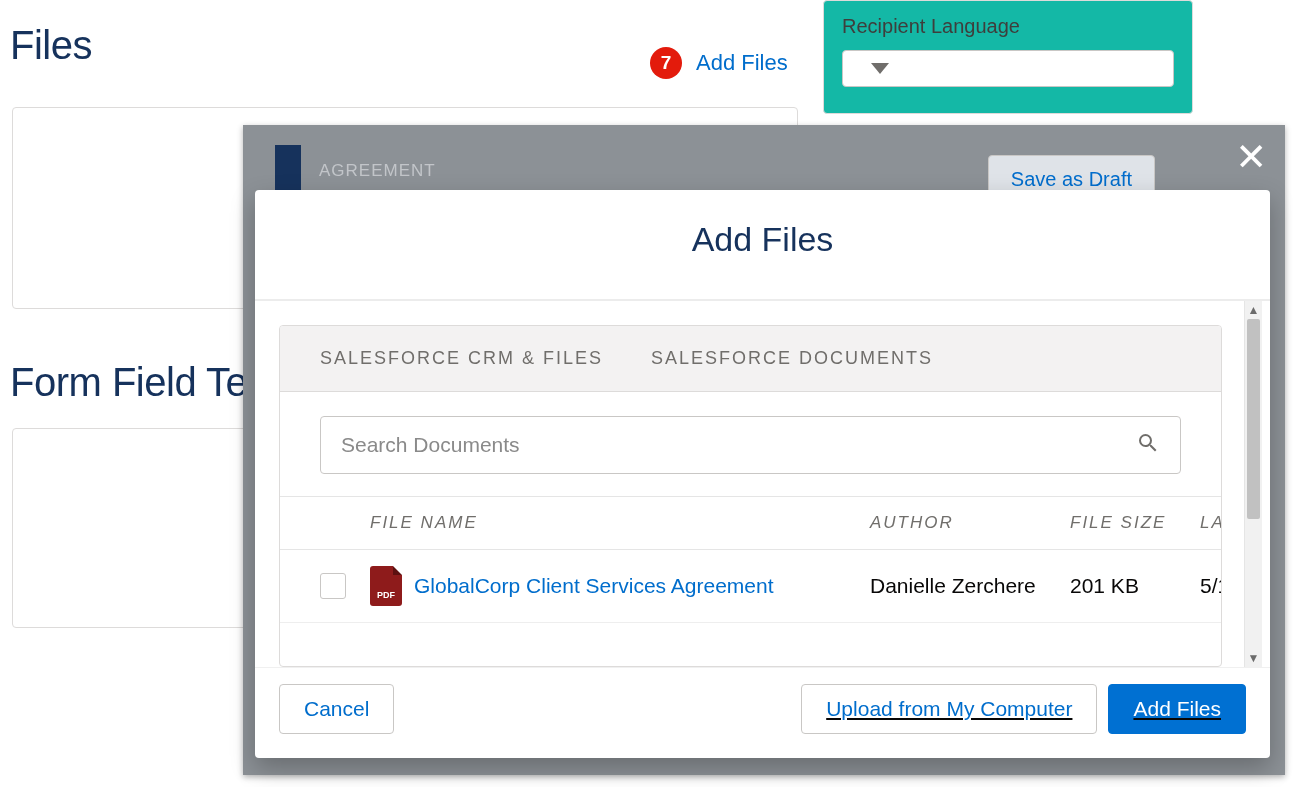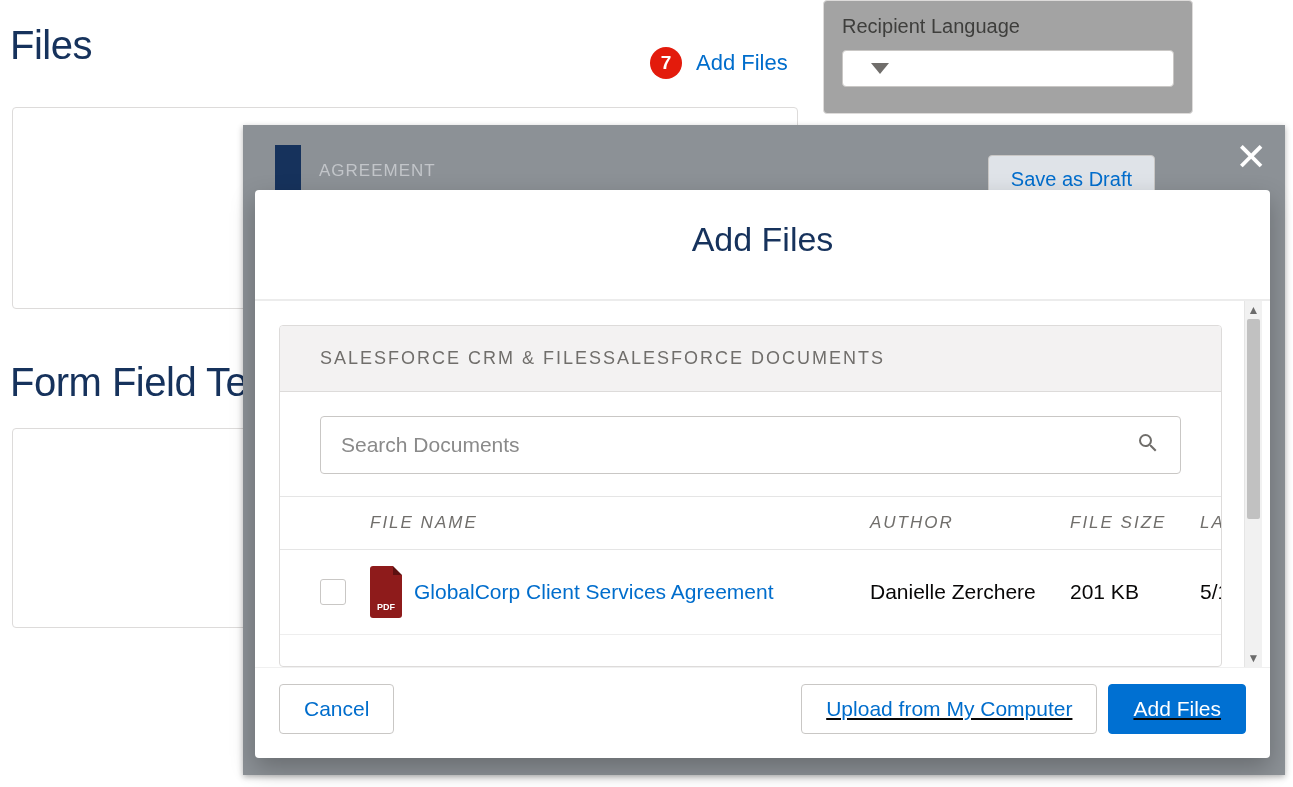--- a/index.html
+++ b/index.html
@@ -13,21 +13,21 @@
   .form-title { position: absolute; left: 10px; top: 360px; }
 
   .blank-panel { position: absolute; border: 1px solid #dddbda; border-radius: 4px; background: #fff; }
   .panel-1 { left: 12px; top: 107px; width: 786px; height: 202px; }
   .panel-2 { left: 12px; top: 428px; width: 786px; height: 200px; }
 
   .addfiles-link { position: absolute; left: 650px; top: 47px; display: flex; align-items: center; gap: 14px; cursor: pointer; }
   .badge-num { width: 32px; height: 32px; border-radius: 50%; background: #e31b0c; color: #fff; font-weight: 600; display: flex; align-items: center; justify-content: center; font-size: 19px; }
   .link-text { color: #006dcc; font-size: 22px; }
 
-  .lang-box { position: absolute; right: 100px; top: 0; width: 370px; background: #a3a3a3; border: 1px solid #dddbda; border-radius: 4px; padding: 14px 18px 26px; }
+  .lang-box { position: absolute; right: 100px; top: 0; width: 370px; background: #14b8a6; border: 1px solid #dddbda; border-radius: 4px; padding: 14px 18px 26px; }
   .lang-label { color: #3e3e3c; font-size: 20px; margin-bottom: 12px; }
   .lang-select { background: #fff; border: 1px solid #c9c7c5; border-radius: 4px; padding: 12px 18px; display: flex; justify-content: space-between; align-items: center; cursor: pointer; color: #080707; font-size: 21px; }
   .chev-down { width: 0; height: 0; border-left: 9px solid transparent; border-right: 9px solid transparent; border-top: 11px solid #706e6b; margin-left: 10px; }
 
   
   .backdrop { position: absolute; left: 243px; top: 125px; right: 8px; bottom: 12px; background: #8c9196; box-shadow: 0 2px 6px rgba(0,0,0,.3); }
 
   .back-header { position: absolute; left: 0; top: 0; right: 0; height: 92px; display: flex; align-items: center; padding: 0 32px; }
   .back-logo { width: 26px; height: 52px; background: #16325c; margin-right: 18px; }
   .back-head-text .cap { color: #c2c5c9; font-size: 17px; letter-spacing: 1px; }
@@ -35,35 +35,35 @@
   .backdrop .close { position: absolute; right: 18px; top: 10px; color: #fff; font-size: 38px; cursor: pointer; font-weight: 300; }
 
   
   .modal { position: absolute; left: 255px; top: 190px; width: 1015px; height: 568px; background: #fff; border-radius: 4px; box-shadow: 0 10px 24px rgba(0,0,0,.25); display: flex; flex-direction: column; }
 
   .modal-title { text-align: center; font-size: 34px; color: #16325c; font-weight: 300; padding: 30px 0 40px; }
 
   .modal-body { flex: 1; border-top: 2px solid #ececec; position: relative; overflow: hidden; }
 
   .tabs-card { position: absolute; left: 24px; right: 48px; top: 24px; bottom: 0; border: 1px solid #dddbda; border-radius: 4px; background: #fff; overflow: hidden; }
-  .tabs-bar { display: flex; padding: 22px 40px; background: #f3f2f2; border-bottom: 1px solid #dddbda; align-items: center; }
+  .tabs-bar { display: flex; gap: 48px; padding: 22px 40px; background: #f3f2f2; border-bottom: 1px solid #dddbda; align-items: center; }
   .tab { color: #706e6b; font-size: 18px; letter-spacing: 2px; cursor: pointer; }
 
   .search-wrap { padding: 24px 40px 22px; }
   .search-field { border: 1px solid #c9c7c5; border-radius: 4px; display: flex; align-items: center; padding: 14px 20px; }
   .search-input { flex: 1; border: none; outline: none; font-size: 21px; color: #8b5cf6; background: transparent; }
   .search-input::placeholder { color: #8a8a8a; }
   .search-ico svg { width: 24px; height: 24px; fill: #706e6b; }
 
   .tbl-head { display: grid; grid-template-columns: 90px 500px 200px 130px 120px; padding: 16px 0 16px 0; border-top: 1px solid #e5e5e5; border-bottom: 1px solid #e5e5e5; font-size: 17px; letter-spacing: 2px; color: #706e6b; font-style: italic; }
   .tbl-head div { padding-left: 0; }
   .tbl-row { display: grid; grid-template-columns: 90px 500px 200px 130px 120px; align-items: center; padding: 16px 0; border-bottom: 1px solid #eee; font-size: 21px; }
   .chk { width: 26px; height: 26px; border: 1px solid #c9c7c5; border-radius: 3px; margin-left: 40px; cursor: pointer; }
   .fn-cell { display: flex; align-items: center; gap: 12px; }
-  .pdf-ico { width: 32px; height: 52px; background: #8e1b1b; border-radius: 3px 6px 3px 3px; position: relative; display: flex; align-items: flex-end; justify-content: center; color: #fff; font-size: 9px; font-weight: 700; padding-bottom: 6px; }
+  .pdf-ico { width: 32px; height: 40px; background: #8e1b1b; border-radius: 3px 6px 3px 3px; position: relative; display: flex; align-items: flex-end; justify-content: center; color: #fff; font-size: 9px; font-weight: 700; padding-bottom: 6px; }
   .pdf-ico::after { content: ""; position: absolute; right: 0; top: 0; border-left: 9px solid #5d1010; border-top: 9px solid #fff; }
   .fn-link { color: #006dcc; }
 
   .scroll-track { position: absolute; right: 8px; top: 0; bottom: 0; width: 18px; background: #f1f1f1; border-left: 1px solid #e5e5e5; }
   .scroll-arrow { height: 18px; display: flex; align-items: center; justify-content: center; color: #6b6b6b; font-size: 12px; cursor: pointer; }
   .scroll-thumb { position: absolute; left: 2px; right: 2px; top: 18px; height: 200px; background: #c1c1c1; border-radius: 2px; cursor: pointer; }
 
   .modal-footer { display: flex; justify-content: space-between; align-items: center; padding: 16px 24px 24px; border-top: 1px solid #f0f0f0; }
   .btn { border-radius: 4px; font-size: 21px; padding: 12px 24px; cursor: pointer; }
   .btn-outline { background: #fff; border: 1px solid #c9c7c5; color: #006dcc; }

